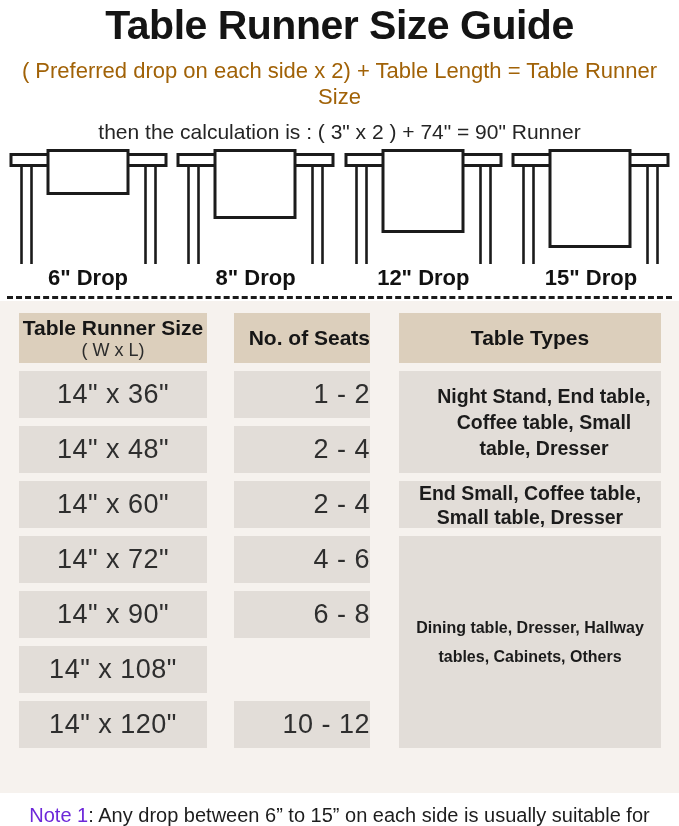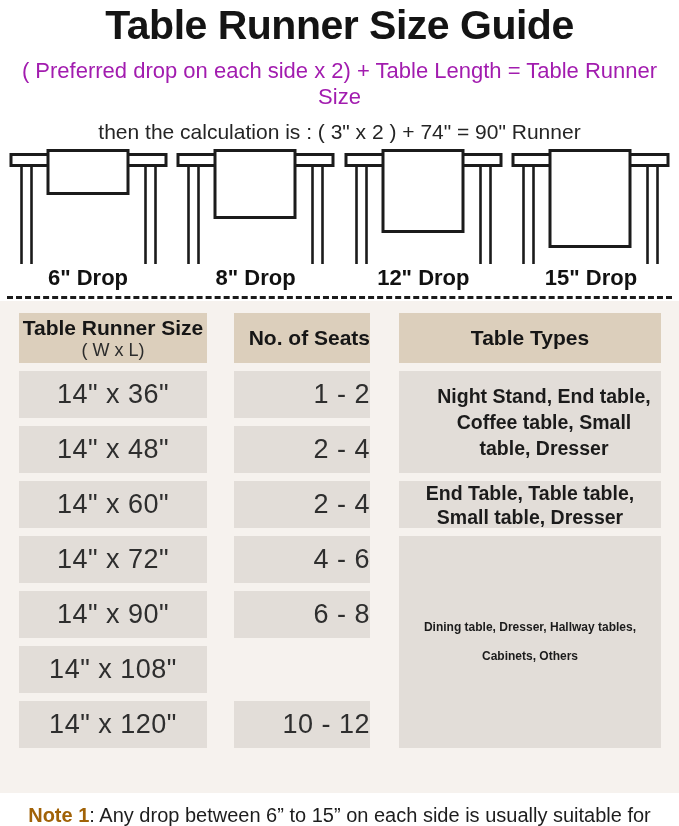--- a/index.html
+++ b/index.html
@@ -9,21 +9,21 @@
     font-family: "Liberation Sans", sans-serif;
     color: #1d1d1d;
     overflow: hidden;
   }
   
   .top { text-align: center; padding-top: 1px; }
   .title {
     font-size: 41px; font-weight: bold; letter-spacing: -0.5px;
     color: #141414; margin: 1px 0 9px;
   }
-  .formula { font-size: 22px; color: #a21caf; margin-bottom: 8px; }
+  .formula { font-size: 22px; color: #a16207; margin-bottom: 8px; }
   .ex-line { font-size: 21px; color: #252525; line-height: 28px; }
   
   .illos {
     display: flex; justify-content: space-between;
     padding: 3px 6px 0; height: 117px;
   }
   .illo { width: 164px; text-align: center; }
   .illo svg { display: block; margin: 0 auto; }
   .drop-labels { display: flex; justify-content: space-between; padding: 0 6px; }
   .drop-label {
@@ -54,28 +54,28 @@
     text-align: center;
   }
   .hcell { background: #dccfbc; }
   .dcell { background: #e2ddd8; }
   .h-main { font-size: 21px; font-weight: bold; color: #161616; line-height: 24px; }
   .h-sub  { font-size: 18px; color: #2c2c2c; line-height: 20px; }
   .size-text, .seats-text { font-size: 27px; color: #2e2e2e; letter-spacing: 0.5px; }
   .type-text { font-weight: bold; color: #1b1b1b; padding: 0 8px; }
   .span-2 .type-text { font-size: 19.5px; line-height: 26px; padding-left: 36px; }
   .span-1 .type-text { font-size: 19.5px; line-height: 24px; }
-  .span-4 .type-text { font-size: 12px; line-height: 29px; }
+  .span-4 .type-text { font-size: 16px; line-height: 29px; }
   .c1 { grid-column: 1; }
   .c2 { grid-column: 3; align-items: flex-end; }
   .c3 { grid-column: 5; }
   
   .notes { padding: 9px 8px 0; text-align: center; }
   .note { font-size: 20px; line-height: 27.5px; color: #1d1d1d; }
-  .note b { font-weight: bold; color: #a16207; }
+  .note b { font-weight: normal; color: #6d28d9; }
 </style>
 </head>
 <body>
 
 <div class="top">
   <div class="title">Table Runner Size Guide</div>
   <div class="formula">( Preferred drop on each side x 2) + Table Length = Table Runner Size</div>
   <div class="ex-line">then the calculation is : ( 3" x 2 ) + 74" = 90" Runner</div>
 </div>
 
@@ -185,21 +185,21 @@
       <div class="cell dcell c1" style="grid-row: 8;">
         <div class="size-text">14" x 120"</div>
       </div>
       <div class="cell dcell c2" style="grid-row: 8;">
         <div class="seats-text">10 - 12</div>
       </div>
       <div class="cell dcell c3 span-2" style="grid-row: 2 / span 2;">
         <div class="type-text">Night Stand, End table, Coffee table, Small table, Dresser</div>
       </div>
       <div class="cell dcell c3 span-1" style="grid-row: 4 / span 1;">
-        <div class="type-text">End Table, Table table, Small table, Dresser</div>
+        <div class="type-text">End Small, Coffee table, Small table, Dresser</div>
       </div>
       <div class="cell dcell c3 span-4" style="grid-row: 5 / span 4;">
         <div class="type-text">Dining table, Dresser, Hallway tables, Cabinets, Others</div>
       </div>
     </div>
 </div>
 
 <div class="notes">
   <div class="note"><b>Note 1</b><span>: Any drop between 6” to 15” on each side is usually suitable for table runners. It also depends on your preference and use case.</span></div>
 

